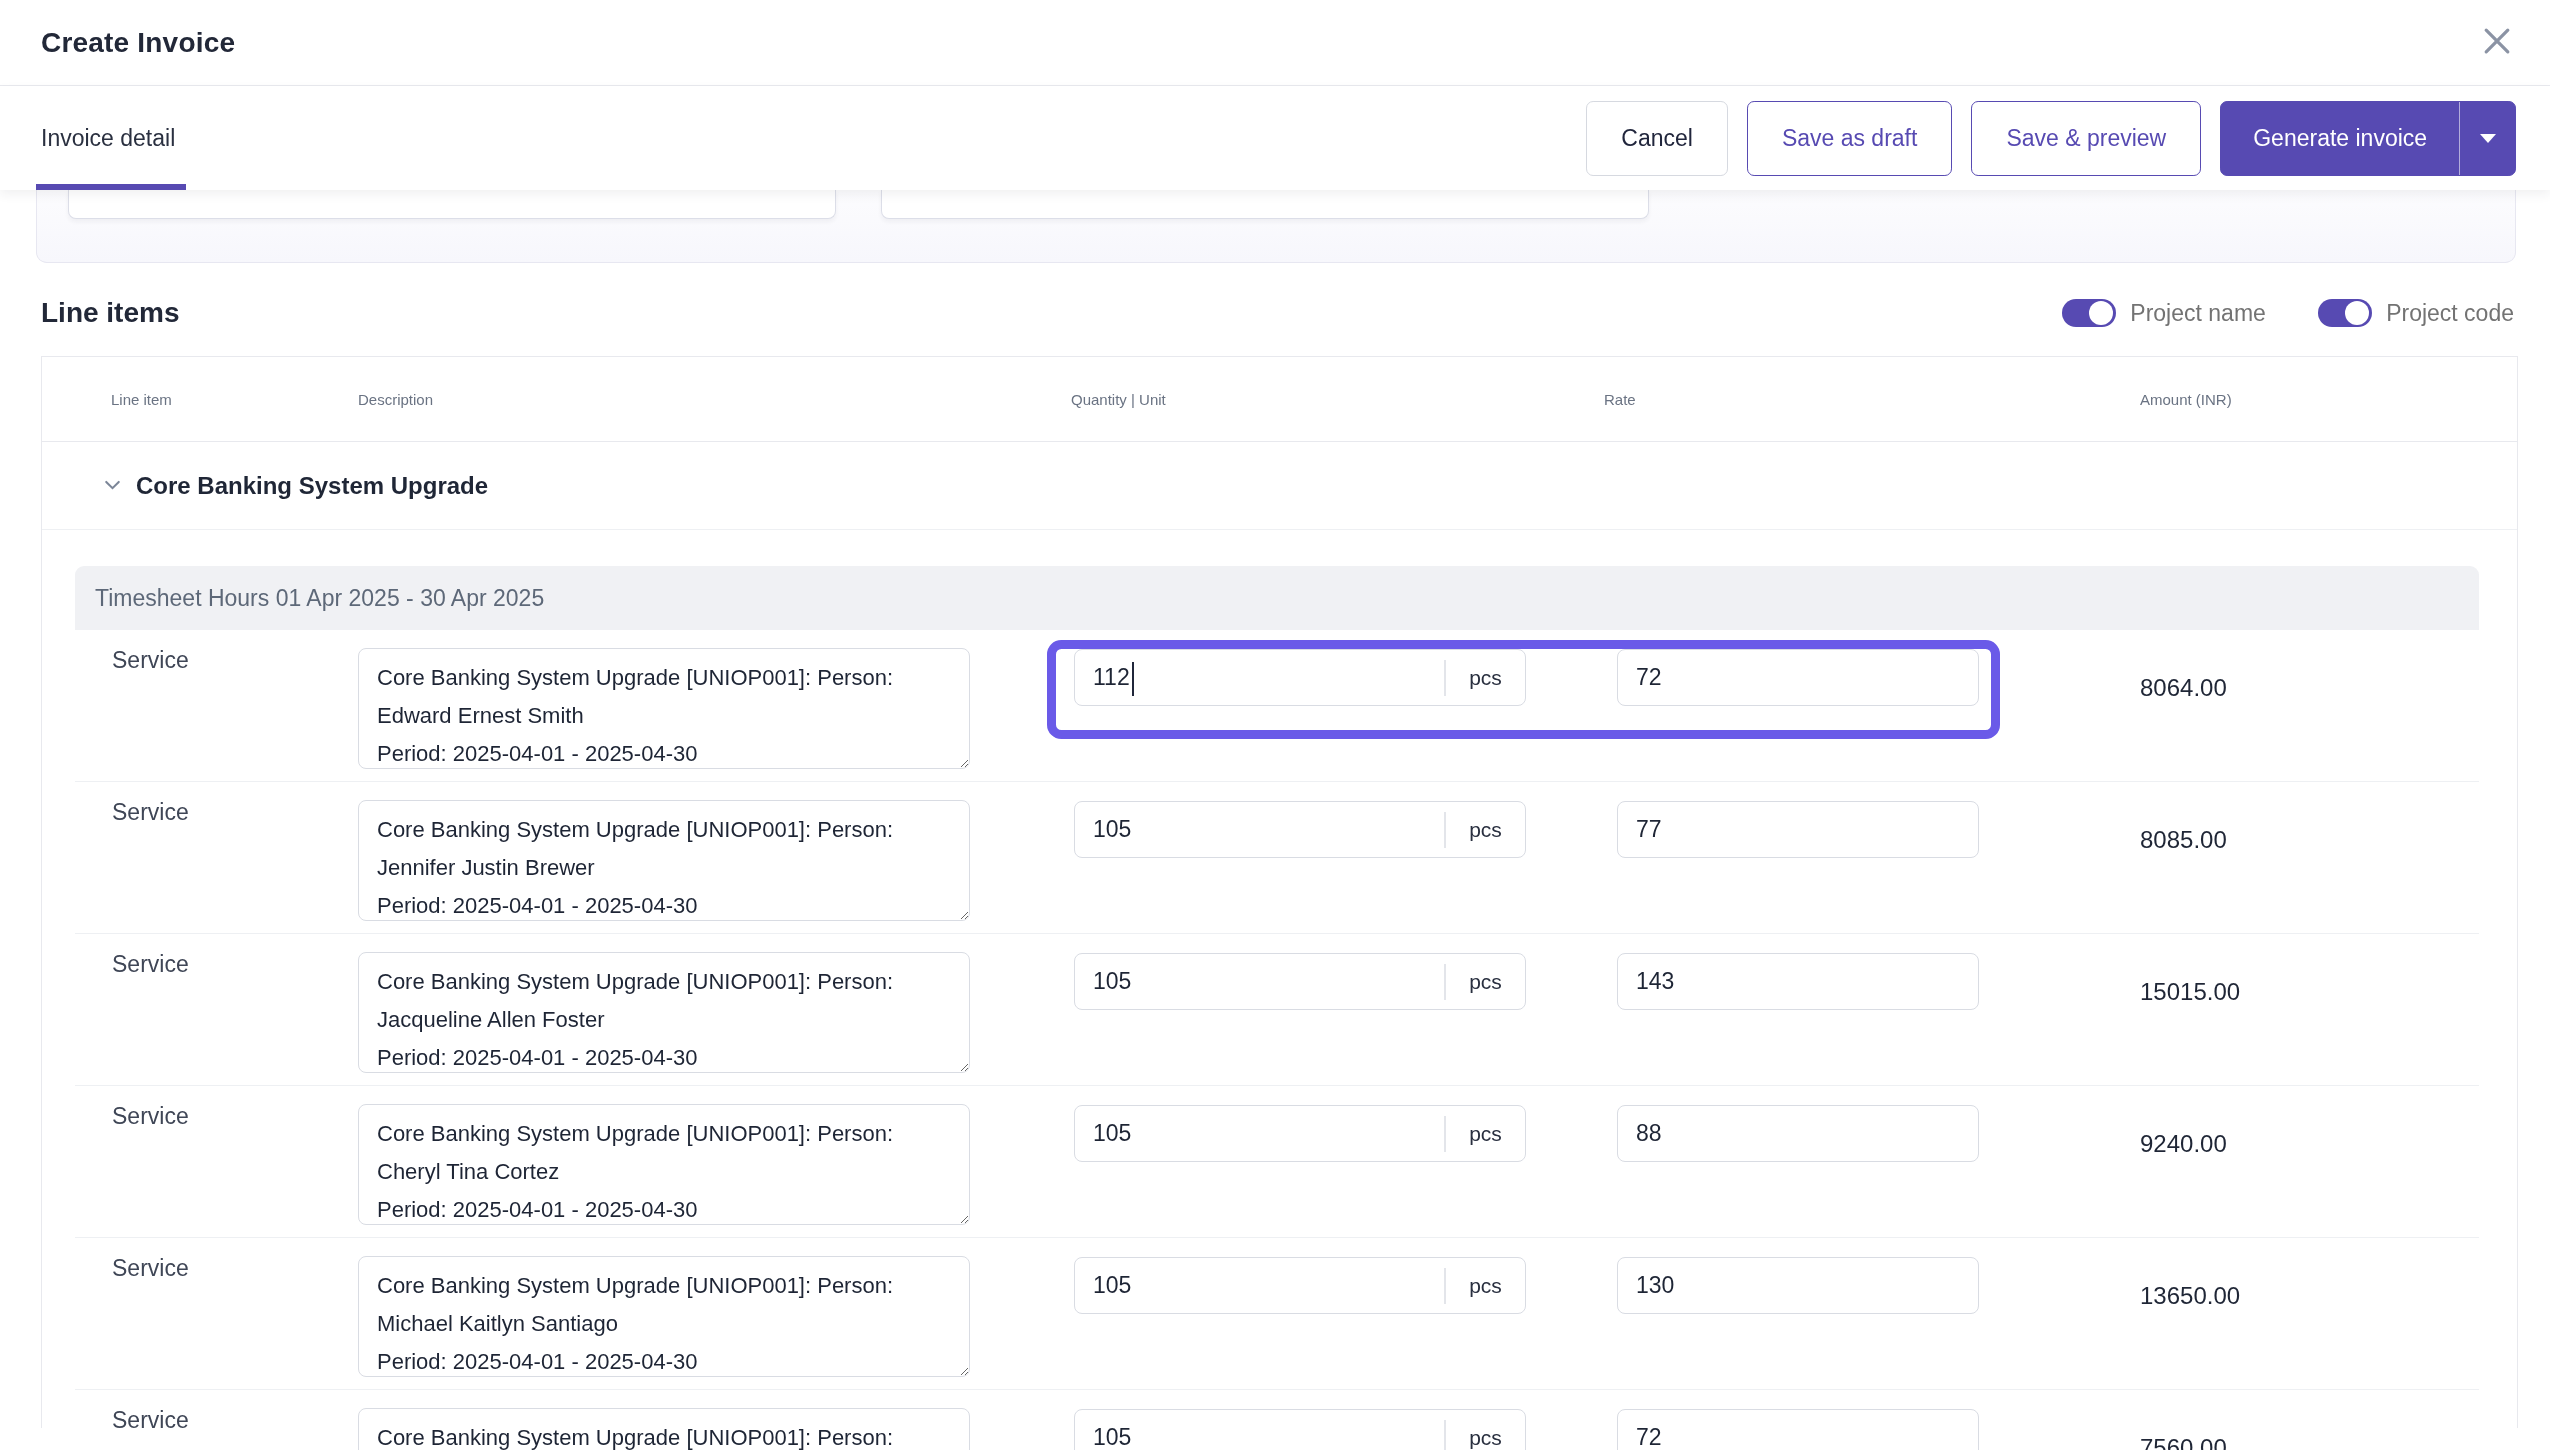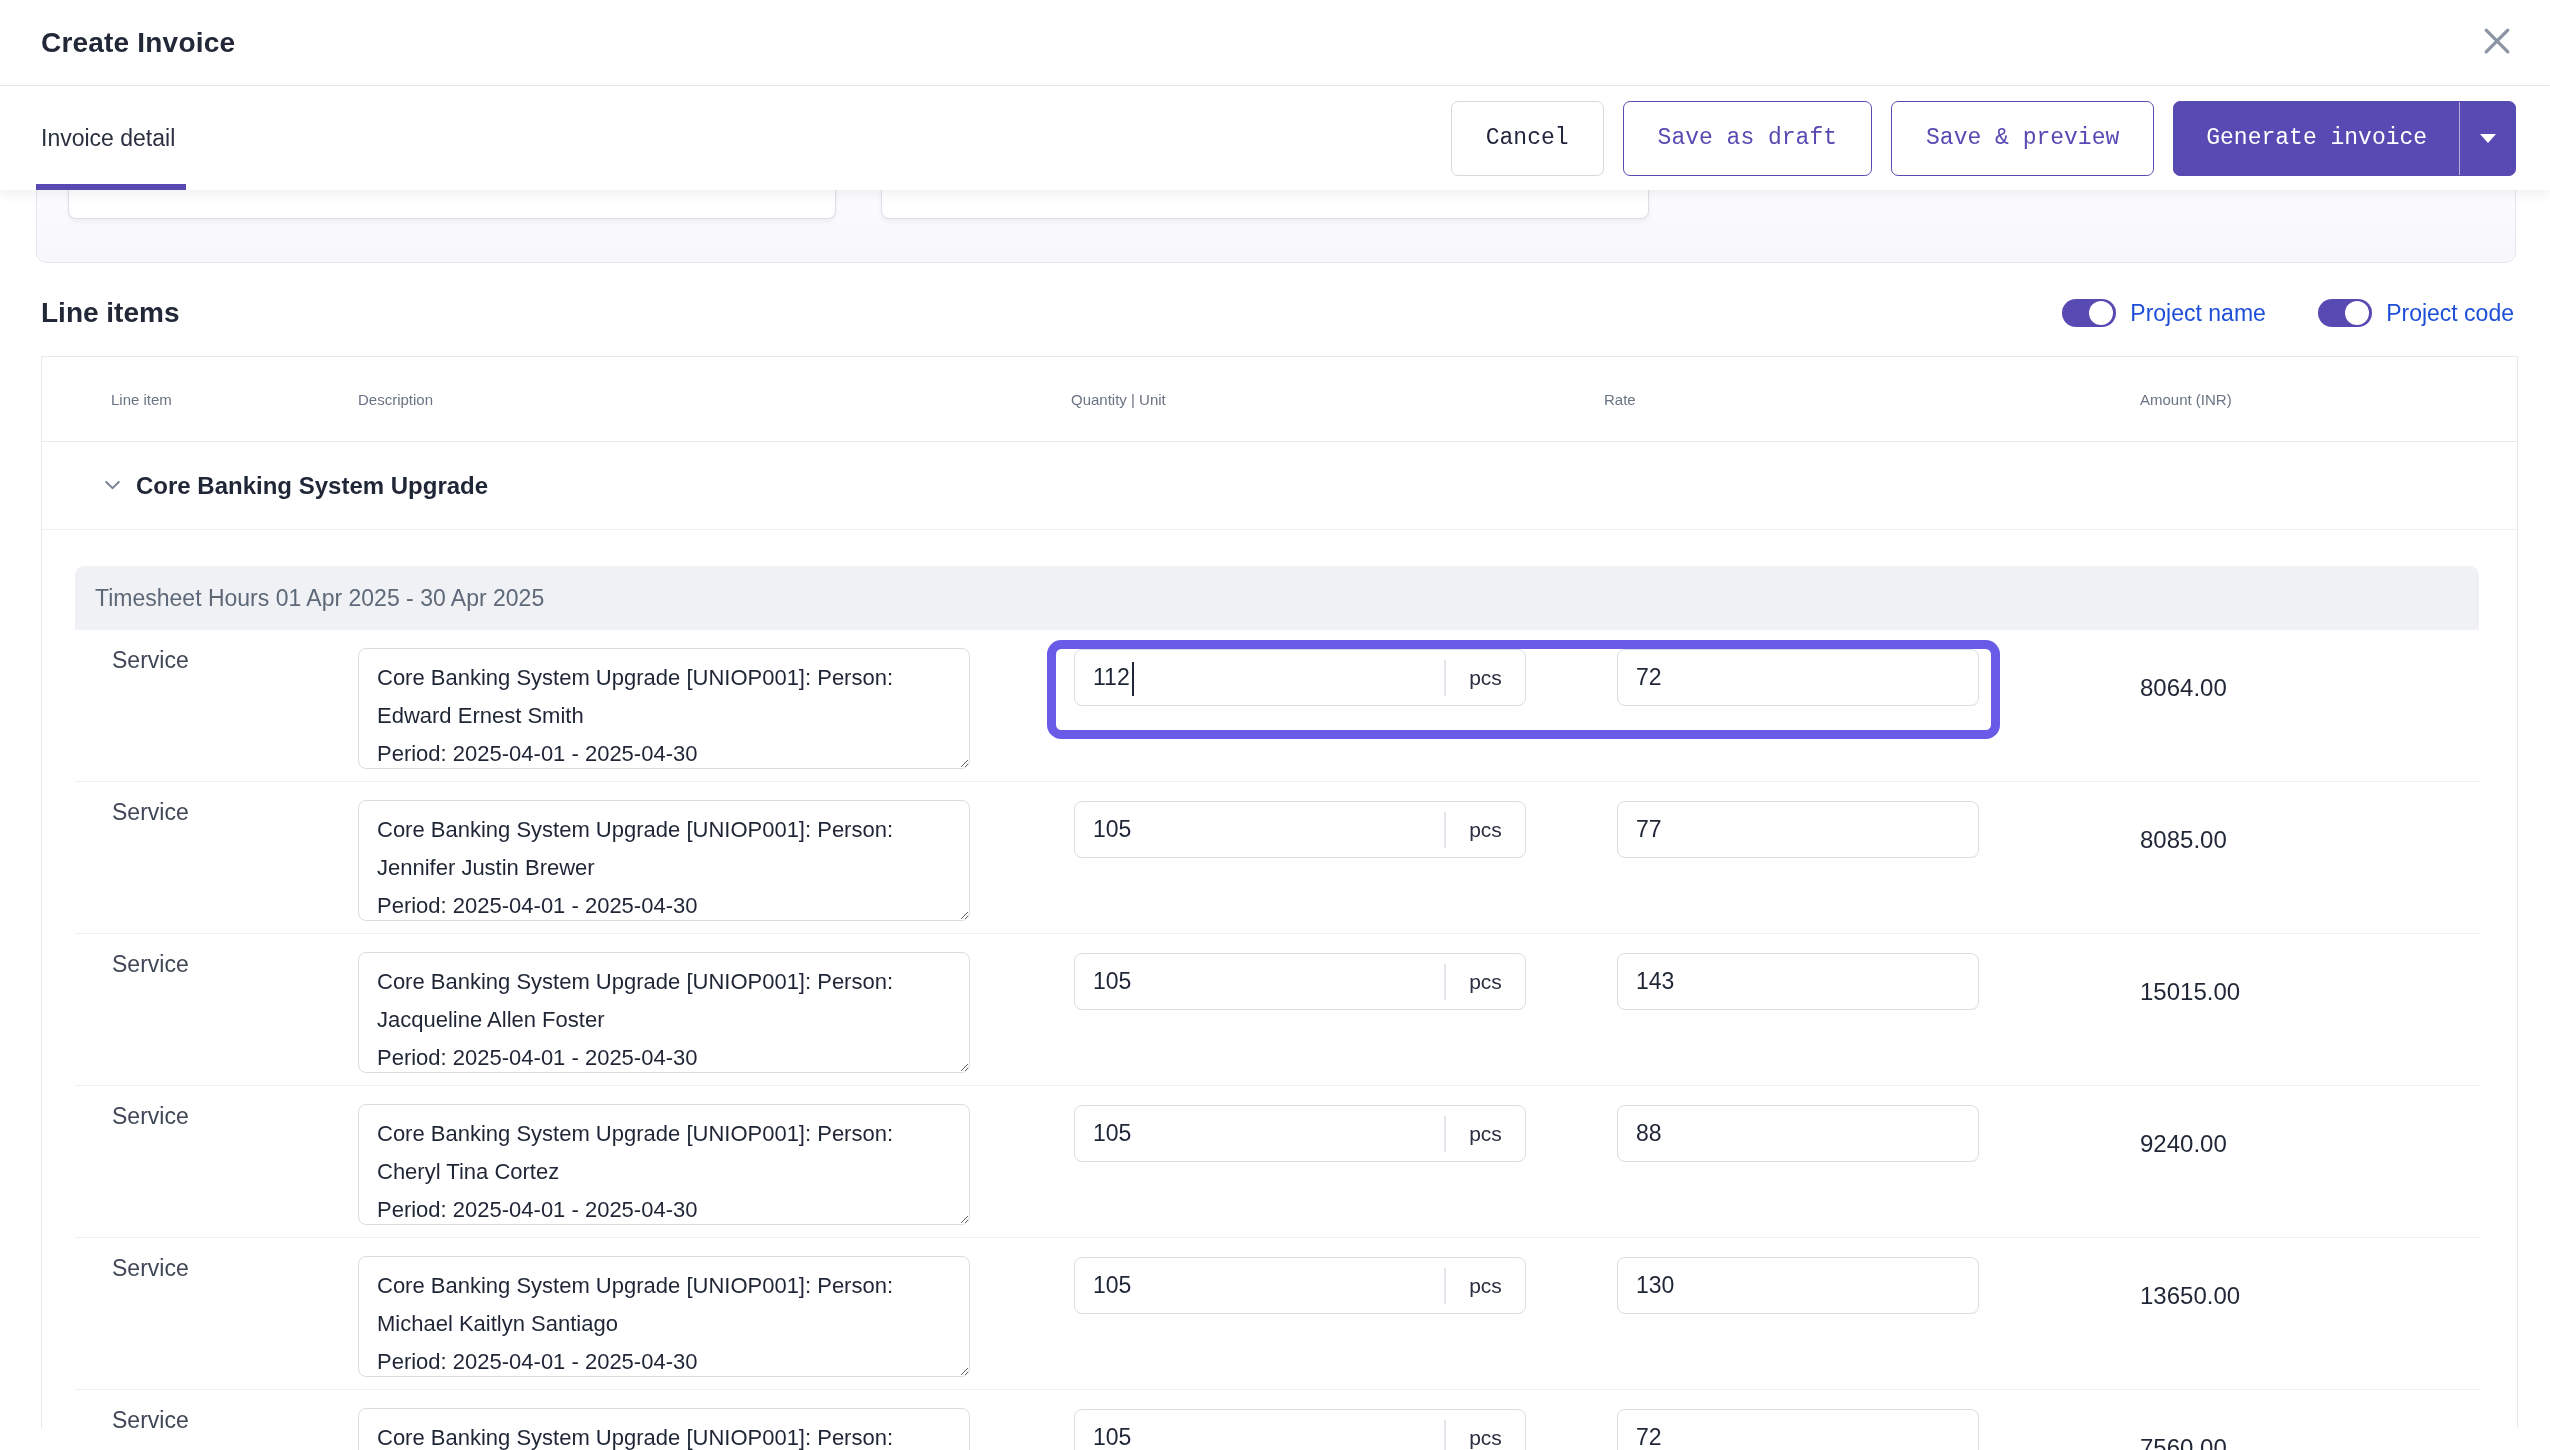--- a/index.html
+++ b/index.html
@@ -24,21 +24,21 @@
     cursor:pointer;display:flex;align-items:center;justify-content:center;}
 
   
   .toolbar{position:relative;height:104px;background:#fff;display:flex;align-items:center;
     padding:0 34px 0 0;box-shadow:0 4.5px 10.7px rgba(40,44,63,.07);z-index:5;}
   .tab{position:relative;height:100%;display:flex;align-items:center;margin-left:41px;
     font-size:23px;color:#2a3040;cursor:pointer;}
   .tab-underline{position:absolute;left:-5.4px;bottom:0;width:150px;height:6.3px;background:var(--accent);}
   .toolbar-actions{margin-left:auto;display:flex;align-items:center;gap:19px;}
   .btn{height:75px;border-radius:7.1px;font-size:23px;padding:0 34px;cursor:pointer;
-    font-family:Liberation Mono, monospace;background:#fff;border:0.9px solid #d6d9e0;color:#21263c;}
+    font-family:Liberation Sans, sans-serif;background:#fff;border:0.9px solid #d6d9e0;color:#21263c;}
   .btn.outline{border:0.9px solid var(--accent);color:var(--accent);}
   .btn.primary{display:flex;align-items:center;background:var(--accent);border:0.9px solid var(--accent);
     color:#fff;padding:0;}
   .btn.primary .main{padding:0 32px;display:flex;align-items:center;height:100%;}
   .btn.primary .split{width:0.9px;height:100%;background:rgba(255,255,255,.55);}
   .btn.primary .caret-area{width:55px;height:100%;display:flex;align-items:center;justify-content:center;}
   .caret-down{width:0;height:0;border-left:8px solid transparent;border-right:8px solid transparent;
     border-top:9.8px solid #fff;}
 
   
@@ -50,21 +50,21 @@
   .stub-1{left:31px;width:768px;}
   .stub-2{left:844px;width:768px;}
 
   
   .section-head{display:flex;align-items:center;margin:34px 36px 0 41px;}
   .section-title{font-size:28px;font-weight:700;}
   .toggles{margin-left:auto;display:flex;align-items:center;gap:52px;}
   .toggle-wrap{display:flex;align-items:center;gap:14.3px;cursor:pointer;}
   .toggle{position:relative;width:54px;height:28px;border-radius:14.3px;background:var(--accent);}
   .toggle .knob{position:absolute;top:1.8px;right:2.7px;width:24px;height:24px;border-radius:50%;background:#fff;}
-  .toggle-label{font-size:23px;color:#1d4ed8;}
+  .toggle-label{font-size:23px;color:#737373;}
 
   
   .table{position:relative;margin:27px 32px 0 41px;border:0.9px solid var(--border-light);border-bottom:none;
     height:1072px;background:#fff;}
   .thead{position:relative;height:85px;border-bottom:0.9px solid var(--border-light);}
   .th{position:absolute;top:0;height:85px;display:flex;align-items:center;
     font-size:15px;color:var(--text-gray);white-space:nowrap;}
   .th-line{left:69px;} .th-desc{left:316px;} .th-qty{left:1029px;} .th-rate{left:1562px;} .th-amt{left:2098px;}
 
   .group-row{height:88px;display:flex;align-items:center;border-bottom:0.9px solid var(--row-border);}

